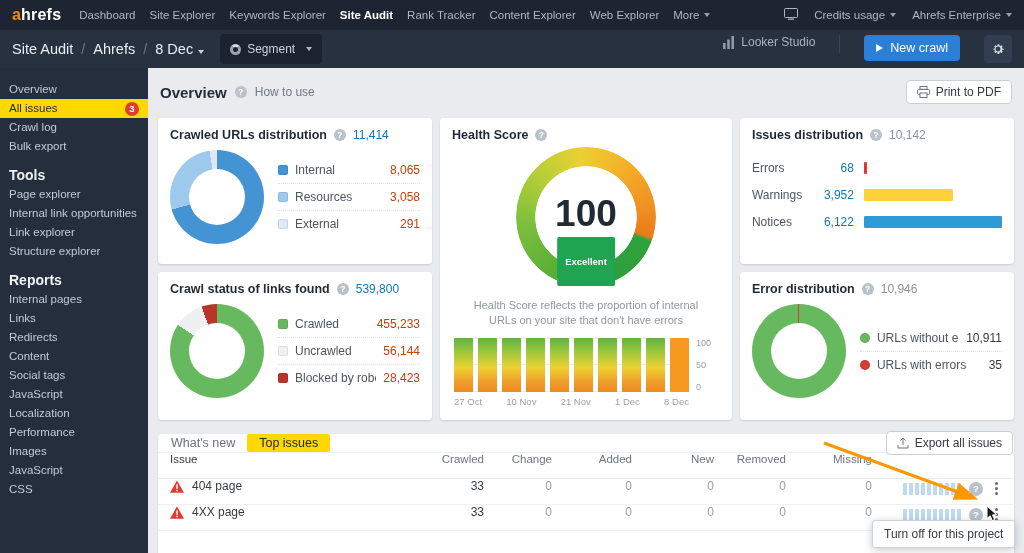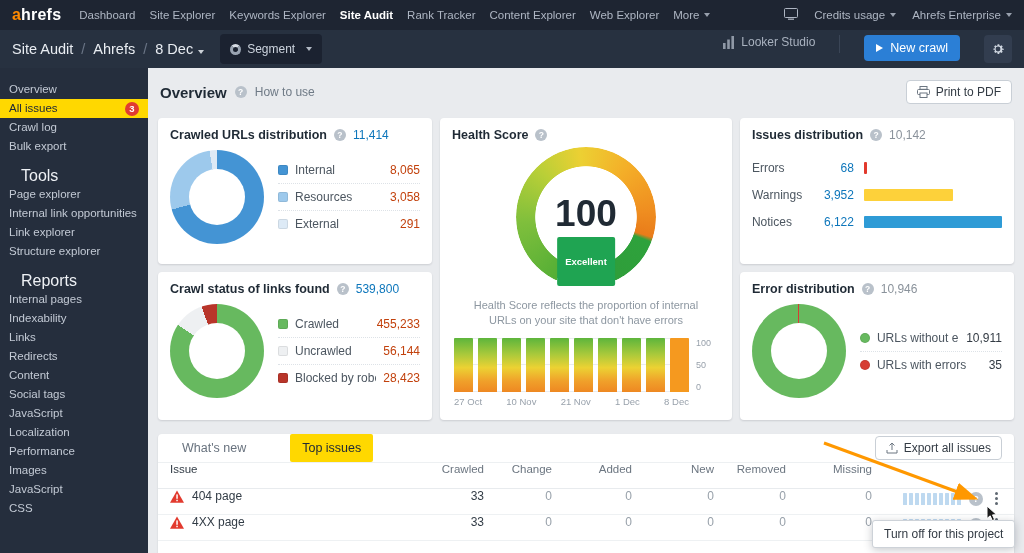--- a/index.html
+++ b/index.html
@@ -35,21 +35,21 @@
   .gear-btn { width:28px; height:28px; background:#323d4f; border:none; border-radius:4px; display:flex; align-items:center;
               justify-content:center; cursor:pointer; }
 
   
   .sidebar { position:absolute; top:68px; left:0; width:148px; height:485px; background:#252e3d; padding-top:12px;
              font-size:11.5px; color:#c3cad5; overflow:hidden; }
   .side-item { height:19px; line-height:19px; padding:0 9px; cursor:pointer; display:flex; align-items:center; white-space:nowrap; }
   .side-item.active { background:#ffd800; color:#202a36; }
   .side-badge { margin-left:auto; background:#e13c31; color:#fff; font-size:9.5px; font-weight:bold; width:14px; height:14px;
                 border-radius:50%; display:flex; align-items:center; justify-content:center; }
-  .side-head { height:19px; line-height:19px; padding:0 9px; margin-top:10px; font-weight:normal; color:#eef1f5; font-size:16px;margin-left:12px; }
+  .side-head { height:19px; line-height:19px; padding:0 9px; margin-top:10px; font-weight:bold; color:#eef1f5; font-size:14px; }
 
   
   .main { position:absolute; left:148px; top:68px; width:876px; height:485px; background:#e9ebee; overflow:hidden; }
   .page-header { position:absolute; top:12px; left:12px; right:12px; display:flex; align-items:center; gap:8px; }
   .page-header h1 { font-size:15px; font-weight:bold; color:#1f2a35; }
   .howto { font-size:12px; color:#6f7a86; cursor:pointer; }
   .btn { background:#fff; border:1px solid #c9cfd6; border-radius:4px; height:24px; padding:0 10px; font-size:12px; color:#333b44;
          display:inline-flex; align-items:center; gap:6px; cursor:pointer; font-family:inherit; }
   .btn.print { margin-left:auto; }
 
@@ -114,21 +114,21 @@
   .dist-rows { margin-top:12px; }
   .dist-row { display:flex; align-items:center; height:27px; font-size:12px; }
   .dist-label { width:58px; color:#4c5660; }
   .dist-value { width:44px; text-align:right; color:#0d76bb; margin-right:10px; cursor:pointer; }
   .dist-track { flex:1; height:12px; position:relative; }
   .dist-bar { height:100%; min-width:3px; border-radius:1px; cursor:pointer; }
 
   
   .issues-panel { position:absolute; top:366px; left:10px; right:10px; height:190px; background:#fff;
                   border-radius:4px 4px 0 0; box-shadow:0 1px 2px rgba(20,30,40,.14); }
-  .tabs-row { height:29px; display:flex; align-items:stretch; padding:0 12px; border-bottom:1px solid #edf0f2;gap:32px; }
+  .tabs-row { height:19px; display:flex; align-items:stretch; padding:0 1px; border-bottom:1px solid #edf0f2; }
   .tab { display:flex; align-items:center; padding:0 12px; font-size:12.5px; color:#68727e; cursor:pointer; }
   .tab.active { background:#ffd800; color:#202a36; border-radius:2px; }
   .btn.export { align-self:center; margin-left:auto; }
 
   .thead, .trow { display:flex; align-items:flex-start; padding:0 12px; }
   .thead { height:26px; font-size:11.5px; color:#6c7681; border-bottom:1px solid #e8ebee; }
   .trow { height:26px; font-size:12px; border-bottom:1px solid #eef1f3; }
   .c-issue { flex:1; min-width:0; display:flex; align-items:center; gap:8px; color:#323c46; }
   .c-num { text-align:right; flex:none; }
   .w-crawled{width:60px} .w-change{width:68px} .w-added{width:80px} .w-new{width:82px} .w-removed{width:72px} .w-missing{width:86px}
@@ -231,21 +231,20 @@
       </div>
 
     <div class="side-head">Tools</div>
     <div class="side-item">Page explorer</div>
     <div class="side-item">Internal link opportunities</div>
     <div class="side-item">Link explorer</div>
     <div class="side-item">Structure explorer</div>
 
     <div class="side-head">Reports</div>
     <div class="side-item">Internal pages</div>
-    <div class="side-item">Indexability</div>
     <div class="side-item">Links</div>
     <div class="side-item">Redirects</div>
     <div class="side-item">Content</div>
     <div class="side-item">Social tags</div>
     <div class="side-item">JavaScript</div>
     <div class="side-item">Localization</div>
     <div class="side-item">Performance</div>
     <div class="side-item">Images</div>
     <div class="side-item">JavaScript</div>
     <div class="side-item">CSS</div>

